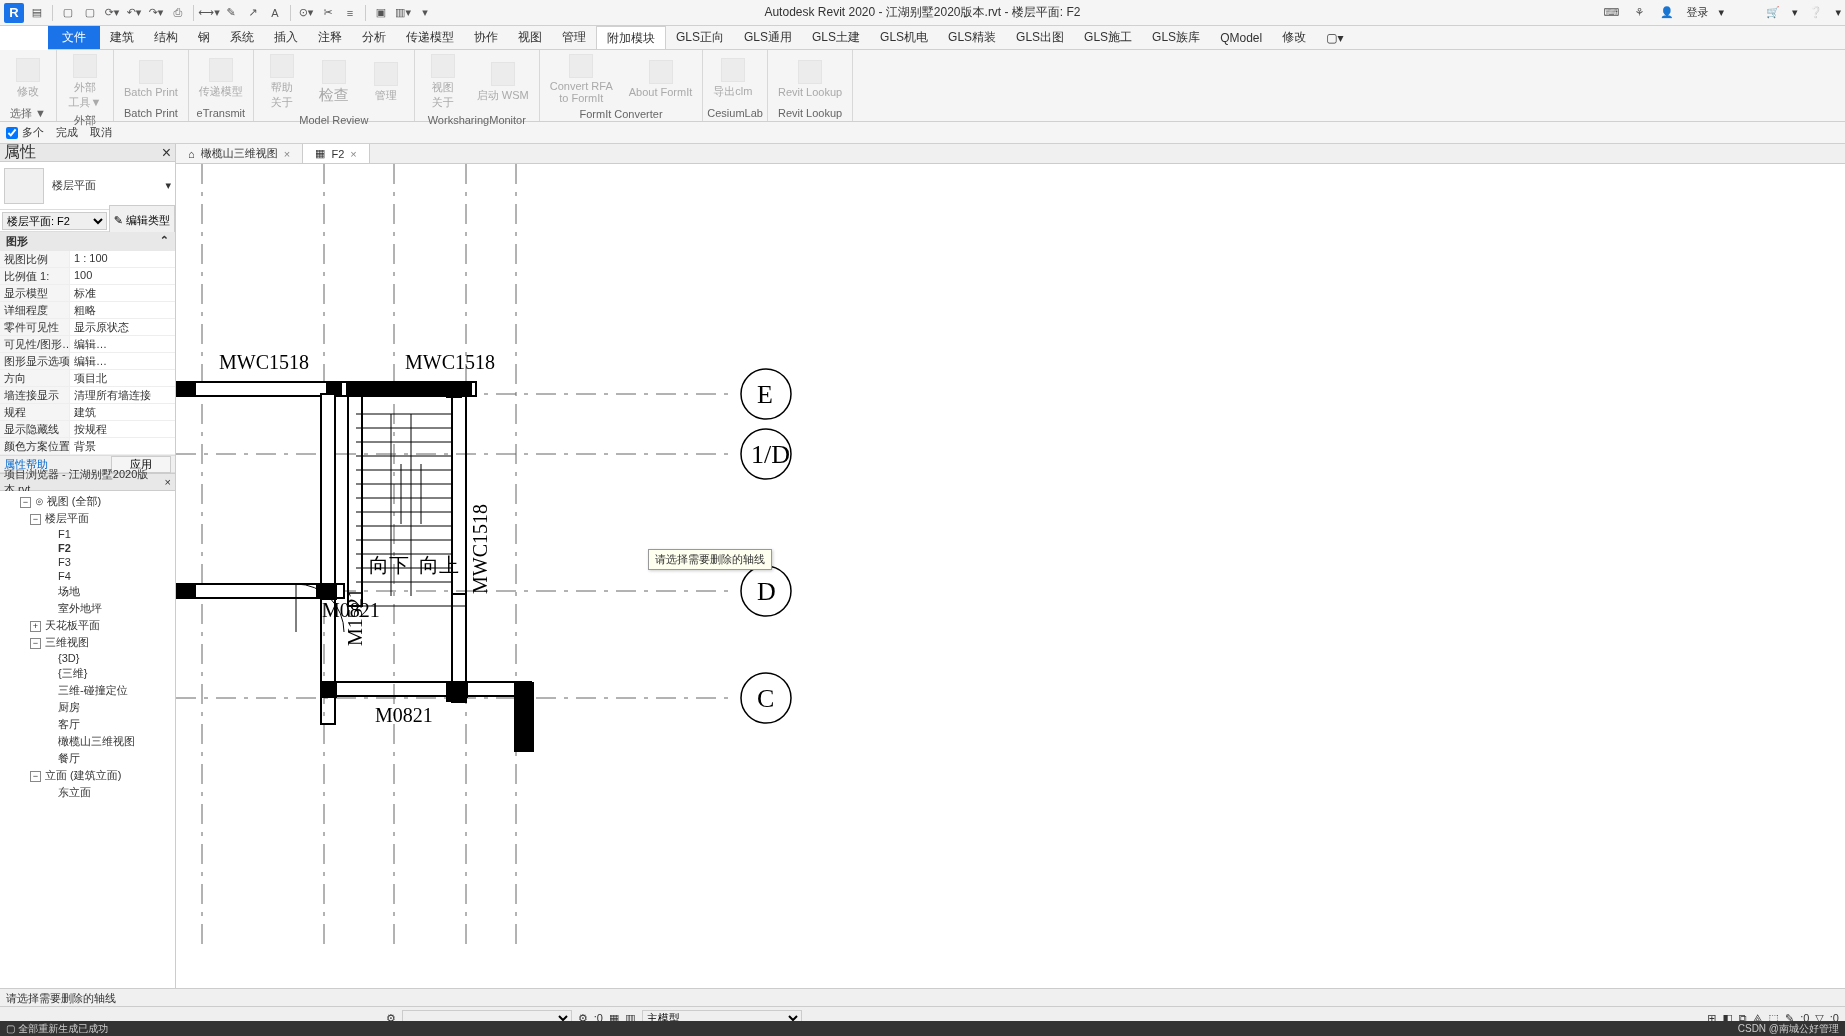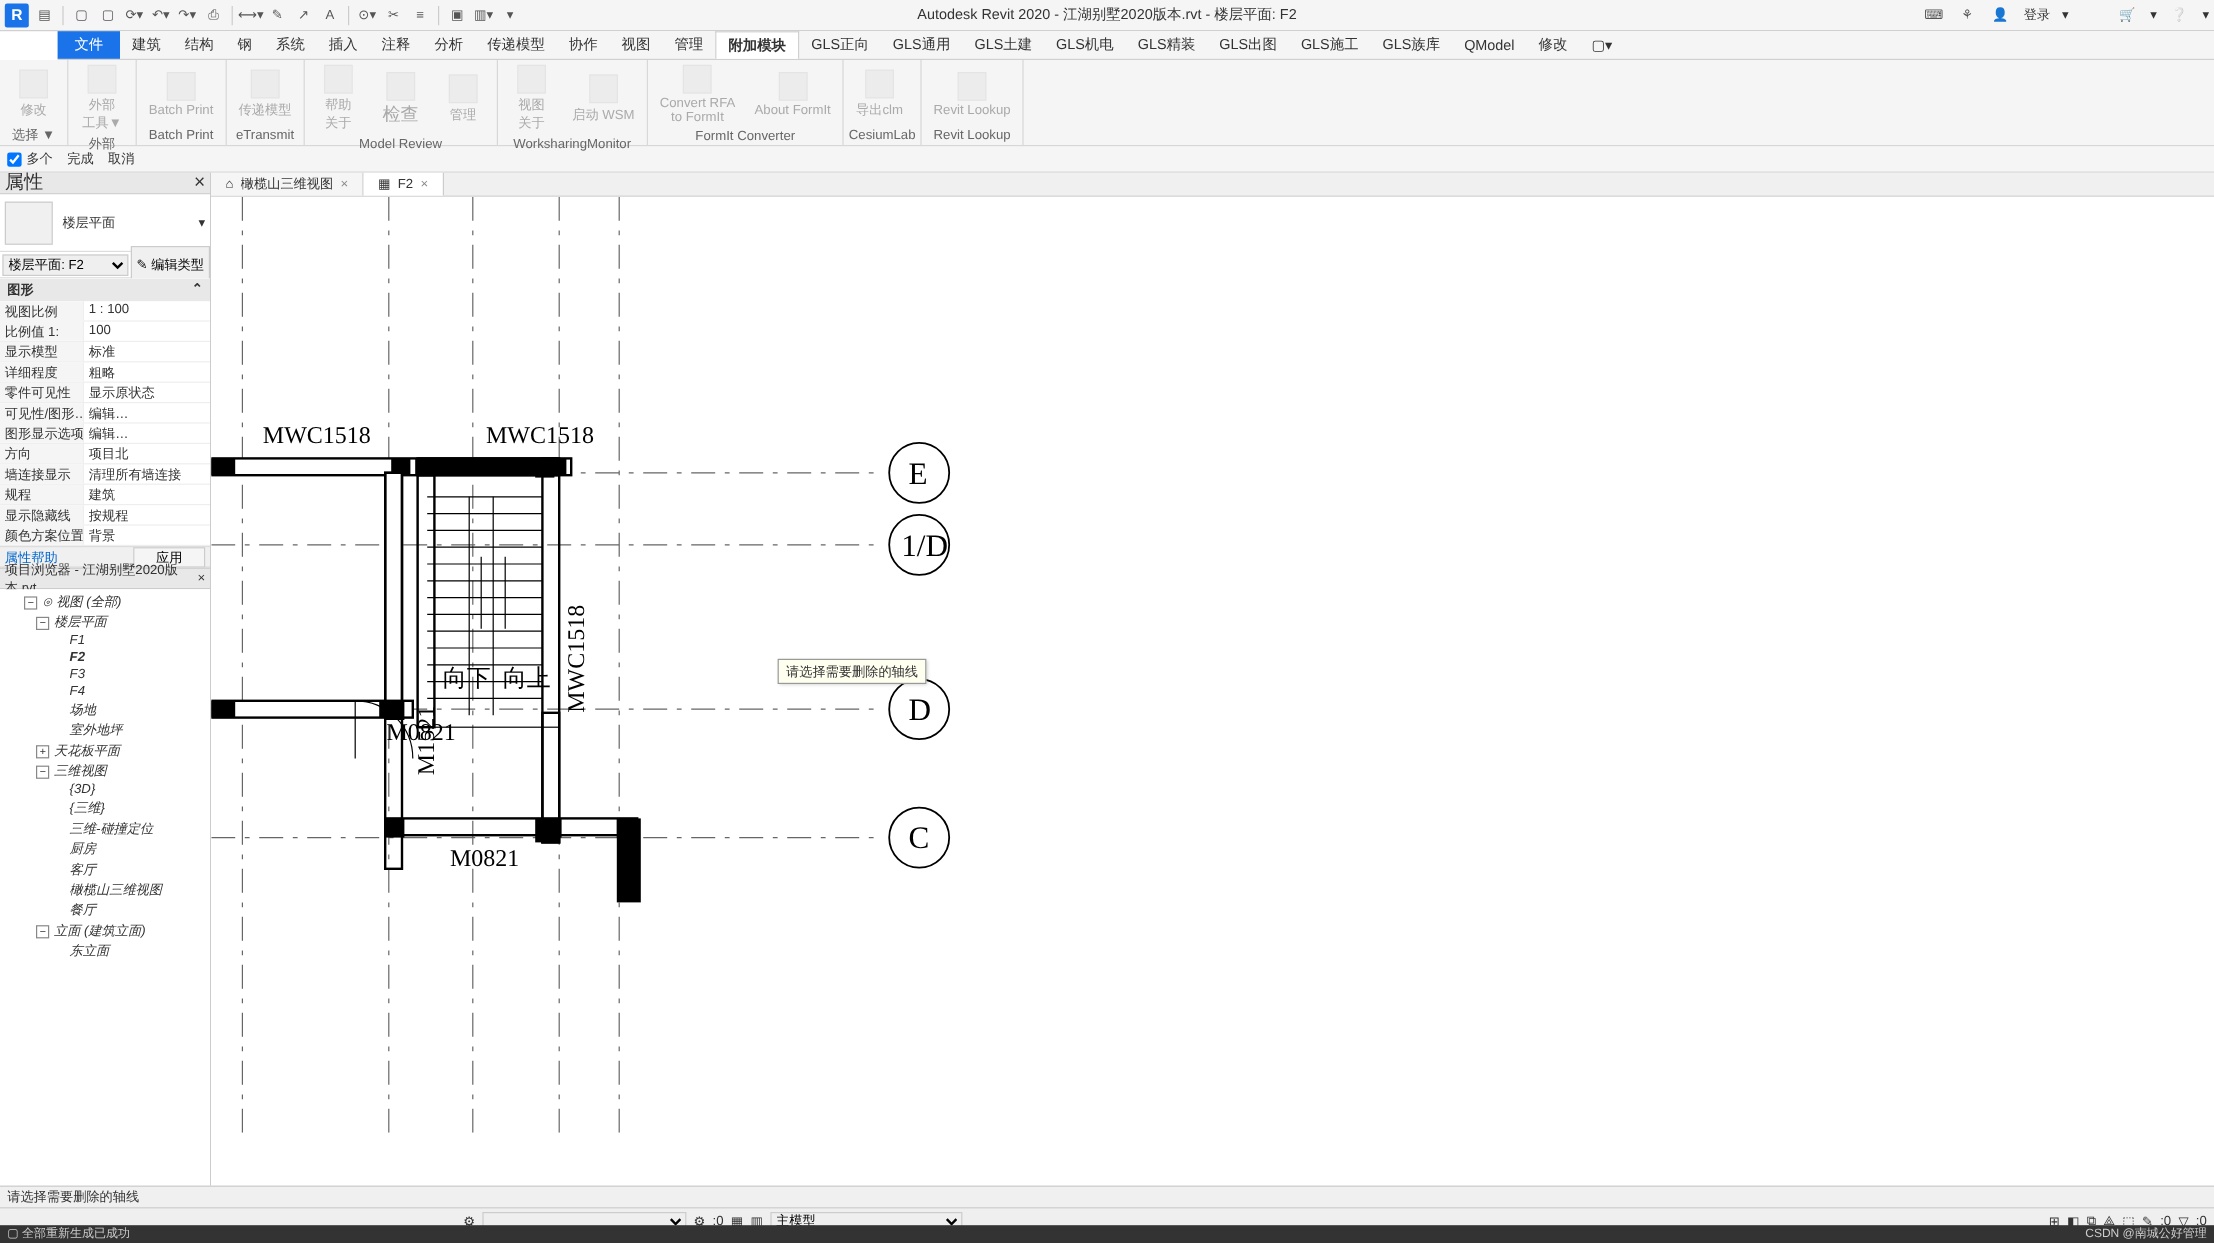--- a/index.html
+++ b/index.html
@@ -6,21 +6,21 @@
 body { background:#fff; font-size:11px; color:#333; overflow:hidden; width:1845px; height:1036px; position:relative; }
 .qat { height:26px; background:#f5f5f5; border-bottom:1px solid #d0d0d0; display:flex; align-items:center; padding:0 4px; gap:4px; }
 .qat-icon { width:18px; height:18px; display:flex; align-items:center; justify-content:center; color:#555; cursor:pointer; }
 .qat-logo { width:20px; height:20px; background:#1a73e8; color:#fff; font-weight:bold; display:flex; align-items:center; justify-content:center; border-radius:2px; font-size:13px; }
 .qat-sep { width:1px; height:16px; background:#ccc; margin:0 2px; }
 .title { position:absolute; left:50%; transform:translateX(-50%); top:4px; font-size:12px; color:#333; }
 .qat-right { margin-left:auto; display:flex; align-items:center; gap:10px; }
 .ribbon-tabs { height:24px; background:#f5f5f5; display:flex; align-items:stretch; padding-left:0; border-bottom:1px solid #d0d0d0;margin-left:48px; }
 .ribbon-tab { padding:0 10px; display:flex; align-items:center; cursor:pointer; font-size:12px; color:#333; }
 .ribbon-tab.file { background:#1a73e8; color:#fff; padding:0 14px; }
-.ribbon-tab.active { background:#fff; border:1px solid #d0d0d0; border-bottom:none;font-weight:bold; }
+.ribbon-tab.active { background:#fff; border:1px solid #d0d0d0; border-bottom:none; }
 .ribbon-panel { height:72px; background:#f5f5f5; border-bottom:1px solid #d0d0d0; display:flex; align-items:stretch; }
 .panel-group { border-right:1px solid #d8d8d8; display:flex; flex-direction:column; padding:2px 4px 0 4px; }
 .panel-buttons { display:flex; gap:4px; flex:1; }
 .panel-btn { display:flex; flex-direction:column; align-items:center; justify-content:center; padding:2px 6px; cursor:pointer; min-width:48px; }
 .panel-btn.disabled { color:#aaa; }
 .panel-btn-icon { width:24px; height:24px; background:#e0e0e0; border:1px solid #ccc; margin-bottom:2px; }
 .panel-btn.disabled .panel-btn-icon { opacity:.4; }
 .panel-label { text-align:center; font-size:11px; color:#666; height:16px; line-height:16px; }
 .options-bar { height:22px; background:#f5f5f5; border-bottom:1px solid #d0d0d0; display:flex; align-items:center; padding:0 6px; gap:12px; }
 .chk { display:flex; align-items:center; gap:4px; }
@@ -38,21 +38,21 @@
 .prop-section { background:#e8e8e8; padding:2px 6px; font-weight:bold; font-size:11px; display:flex; }
 .prop-section .collapse-icon { margin-left:auto; }
 .prop-row { display:flex; border-bottom:1px solid #eee; height:17px; }
 .prop-row .k { width:70px; padding:1px 4px; background:#f5f5f5; border-right:1px solid #eee; font-size:11px; white-space:nowrap; overflow:hidden; }
 .prop-row .v { flex:1; padding:1px 4px; font-size:11px; white-space:nowrap; overflow:hidden; }
 .prop-help { height:18px; display:flex; align-items:center; padding:0 4px; background:#f0f0f0; border-top:1px solid #ddd; border-bottom:1px solid #ddd; }
 .prop-help a { color:#06c; text-decoration:none; }
 .prop-help button { margin-left:auto; font-size:11px; padding:0 18px; border:1px solid #ccc; background:#f5f5f5; }
 .browser-header { height:18px; background:#e8e8e8; border-top:1px solid #ccc; border-bottom:1px solid #ccc; display:flex; align-items:center; padding:0 4px; }
 .browser-header .x { margin-left:auto; cursor:pointer; }
-.tree { flex:1; overflow:auto; background:#fff; padding:2px 0;font-style:italic; }
+.tree { flex:1; overflow:auto; background:#fff; padding:2px 0; }
 .tree-item { padding:1px 0 1px 20px; cursor:pointer; font-size:11px; white-space:nowrap; }
 .tree-item.lvl1 { padding-left:30px; }
 .tree-item.lvl2 { padding-left:58px; }
 .tree-item.bold { font-weight:bold; }
 .tree-toggle { display:inline-block; width:11px; height:11px; border:1px solid #888; text-align:center; line-height:9px; margin-right:4px; font-size:9px; }
 .view-area { flex:1; display:flex; flex-direction:column; background:#fff; }
 .view-tabs { height:20px; background:#f0f0f0; border-bottom:1px solid #ccc; display:flex; align-items:stretch; }
 .view-tab { padding:0 12px; display:flex; align-items:center; gap:6px; border-right:1px solid #ccc; background:#f5f5f5; cursor:pointer; font-size:11px; }
 .view-tab.active { background:#fff; }
 .view-tab .x { color:#888; cursor:pointer; }

